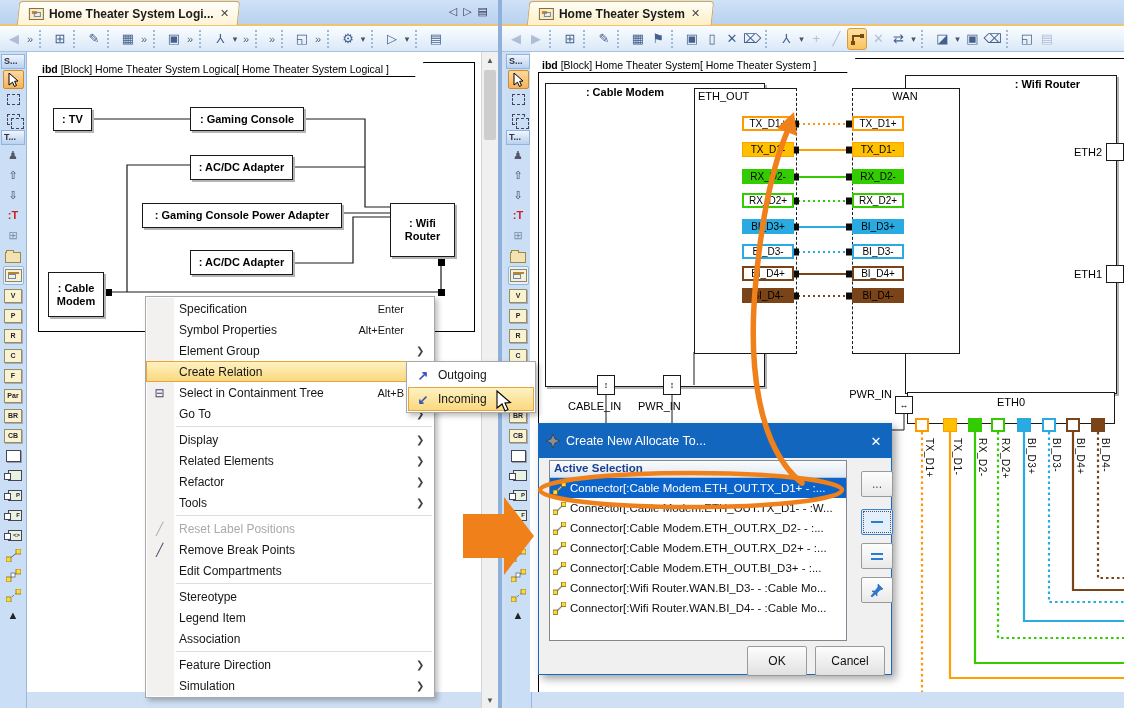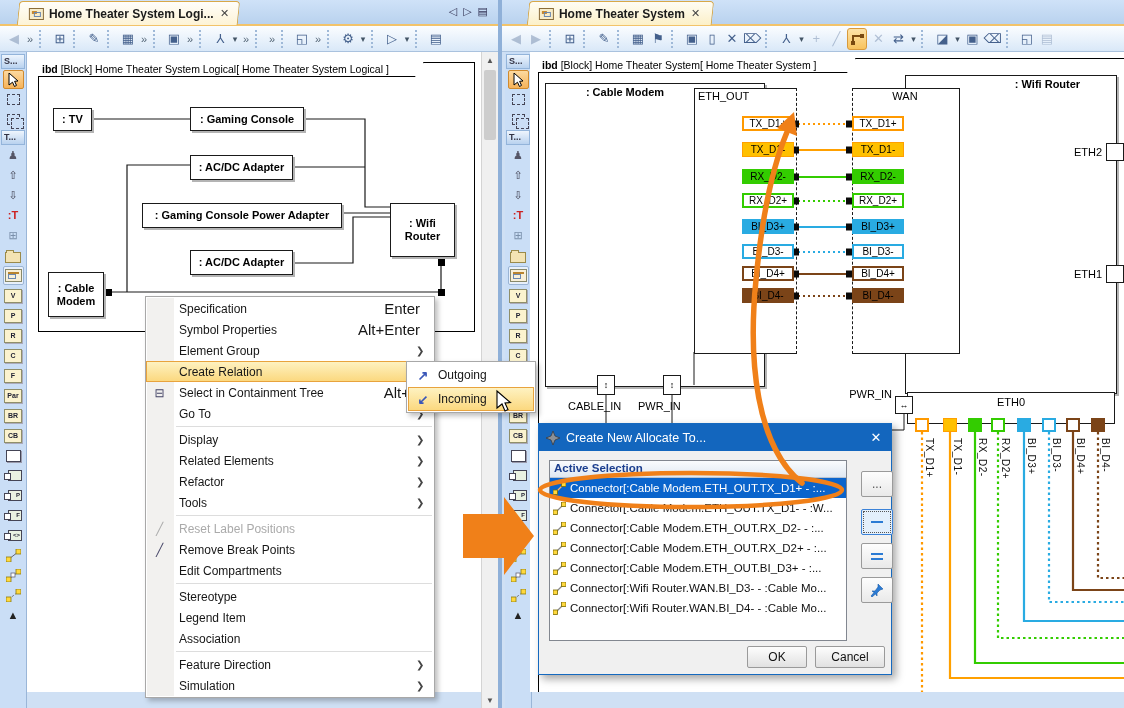--- a/index.html
+++ b/index.html
@@ -69,43 +69,43 @@
   .portbox{position:absolute;background:#fff;border:1px solid #1a1a1a;box-sizing:border-box;
     display:flex;align-items:center;justify-content:center;font-size:9px;}
   
   .menu{position:absolute;background:#fff;border:1px solid #a8a8a8;box-shadow:3px 3px 5px rgba(0,0,0,.25);
     z-index:30;box-sizing:border-box;padding:1px 0;}
   .mrow{height:21px;display:flex;align-items:center;position:relative;font-size:12px;color:#161616;cursor:default;}
   .mrow .gut{width:27px;flex:0 0 27px;height:100%;display:flex;align-items:center;justify-content:center;
     font-size:12px;color:#446;}
   .menu .gutbg{position:absolute;left:1px;top:1px;bottom:1px;width:27px;background:#f2f1ef;}
   .mrow .mlabel{flex:1;padding-left:6px;position:relative;}
-  .mrow .msc{padding-right:14px;font-size:15px;color:#161616;position:relative;margin-left:44px;}
+  .mrow .msc{padding-right:30px;font-size:11px;color:#161616;position:relative;margin-left:44px;}
   .mrow .marr{width:18px;font-size:10px;color:#444;position:relative;}
   .mrow.dis .mlabel,.mrow.dis .gut{color:#aaa;}
   .mrow.hl2{background:linear-gradient(#fef3c4,#fbd77c);outline:1px solid #e8a33d;outline-offset:-1px;}
   .msep{height:1px;background:#ddd;margin:2px 2px 2px 30px;}
   
   .dlg{position:absolute;background:#f0f0f0;border:1px solid #1569bf;box-shadow:4px 4px 8px rgba(0,0,0,.35);z-index:20;}
-  .dlg-title{height:27px;background:#1366be;display:flex;align-items:center;color:#fff;font-size:12.5px;
+  .dlg-title{height:34px;background:#1366be;display:flex;align-items:center;color:#fff;font-size:12.5px;
     padding-left:7px;gap:6px;}
   .dlg-close{margin-left:auto;width:30px;text-align:center;font-size:13px;cursor:pointer;}
   .dlg-list{position:absolute;background:#fff;border:1px solid #828790;box-sizing:border-box;overflow:hidden;}
   .dlg-list-h{height:17px;background:linear-gradient(#fafcfe,#dfe8f2);border-bottom:1px solid #b8c4d2;
     font-size:11.5px;font-weight:bold;color:#1c3f8f;padding:1px 4px;box-sizing:border-box;}
   .drow{height:20px;display:flex;align-items:center;gap:4px;padding:0 3px;font-size:11.5px;color:#111;
     white-space:nowrap;overflow:hidden;}
   .drow.sel{background:#0a64cc;color:#fff;}
   .dbtn{position:absolute;width:32px;height:26px;background:linear-gradient(#fdfdfd,#e9e9e9);
     border:1px solid #9a9a9a;border-radius:2px;display:flex;align-items:center;justify-content:center;
     font-size:12px;color:#555;cursor:pointer;box-sizing:border-box;}
   .dbtn.focus{background:#e3effb;border:1px solid #3b82d8;outline:1px dotted #555;outline-offset:-3px;}
   .bdash{width:12px;height:2px;background:#2b7bd4;}
   .bdash2{display:flex;flex-direction:column;gap:3px;}
-  .okbtn{position:absolute;height:22px;background:linear-gradient(#fdfdfd,#e1e1e1);border:1px solid #9a9a9a;
+  .okbtn{position:absolute;height:30px;background:linear-gradient(#fdfdfd,#e1e1e1);border:1px solid #9a9a9a;
     border-radius:2px;font-size:12px;color:#111;display:flex;align-items:center;justify-content:center;cursor:pointer;box-sizing:border-box;}
   
   .submenu{position:absolute;background:#fff;border:1px solid #a8a8a8;box-shadow:3px 3px 5px rgba(0,0,0,.25);z-index:31;padding:1px;}
   .smrow{height:24px;display:flex;align-items:center;font-size:12px;color:#161616;gap:4px;padding:0 10px 0 4px;}
   .smrow .gut{width:22px;text-align:center;font-size:13px;color:#3a57b8;font-weight:bold;}
   .smrow.hl2{background:linear-gradient(#fef3c4,#fbd77c);outline:1px solid #e8a33d;outline-offset:-1px;}
   
   .vscroll{position:absolute;width:17px;background:#f0f0f0;border-left:1px solid #d4d4d4;box-sizing:border-box;}
   .varrow{position:absolute;left:0;width:100%;height:16px;display:flex;align-items:center;justify-content:center;
     font-size:8px;color:#555;background:#f0f0f0;cursor:pointer;}

